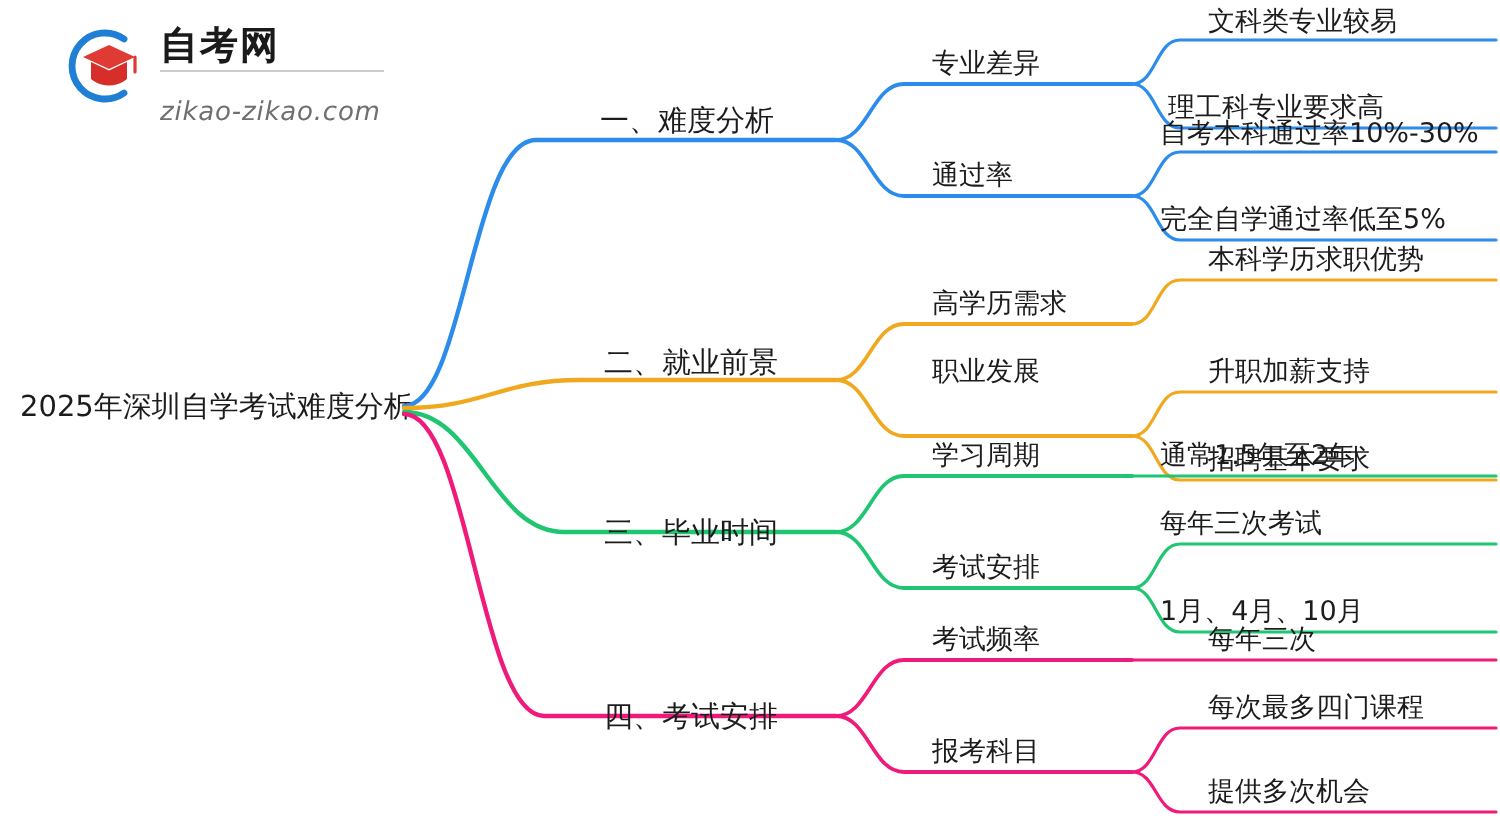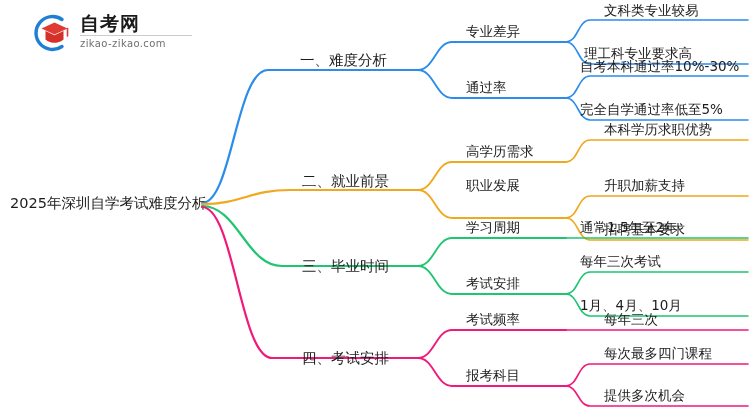--- a/index.html
+++ b/index.html
@@ -50,25 +50,26 @@
     letter-spacing: 1px;
   }
   .logo-rule {
     width: 112px;
     height: 1px;
     background: #cccccc;
     margin-top: 1px;
   }
   .logo-sub {
     font-family: "DejaVu Sans", "Liberation Sans", sans-serif;
-    font-size: 10px;
+    font-size: 13px;
     color: #6f6f6f;
     line-height: 13px;
     letter-spacing: 0.4px;
-    margin-top: 1px;
+    margin-top: 14px;
+    font-style: italic;
   }
   svg.map-svg {
     position: absolute;
     left: 0;
     top: 0;
     width: 750px;
     height: 410px;
   }
   svg.map-svg text {
     font-family: "DejaVu Sans", "Liberation Sans", sans-serif;

